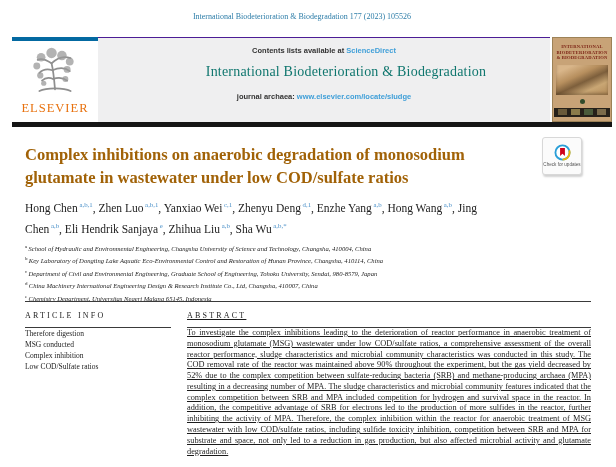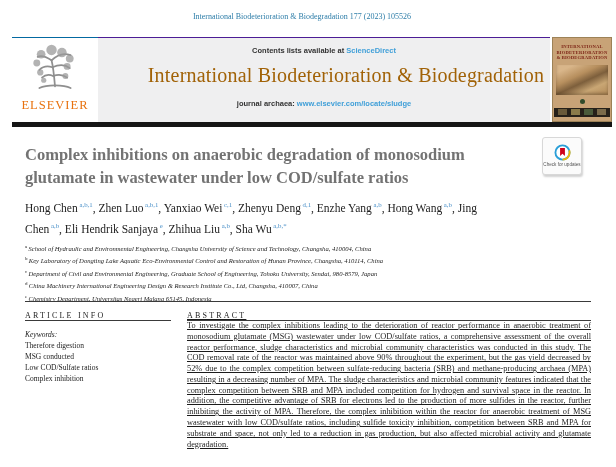--- a/index.html
+++ b/index.html
@@ -17,39 +17,39 @@
     width:616px;height:467px;position:relative;overflow:hidden;
     font-family:"Liberation Serif","DejaVu Serif",serif;color:var(--ink);
   }
   .citation{
     position:absolute;top:12px;left:0;width:604px;text-align:center;
     font-size:8px;color:var(--citation-teal);
   }
   
   .header-row{position:absolute;left:12px;top:37px;width:600px;height:85px;display:flex;}
   .logo-col{
-    width:86px;background:#ffffff;border-top:1px solid #0369a1;
+    width:86px;background:#ffffff;border-top:4px solid #0369a1;
     display:flex;flex-direction:column;align-items:center;justify-content:flex-start;
     padding-top:3px;
   }
   .tree-svg{width:52px;height:56px;}
   .elsevier-word{
     font-size:12.5px;letter-spacing:1px;color:var(--elsevier-orange);
     font-family:"Liberation Serif",serif;margin-top:1px;
   }
   .center-box{
     flex:1;background:#efeff0;border-top:1px solid #4c1d95;text-align:center;
     padding-top:8px;
   }
   .contents-line,.homepage-line{
     font-family:"Liberation Sans","DejaVu Sans",sans-serif;
     font-size:7.5px;font-weight:600;color:#333;
   }
   .link{color:var(--link-blue);text-decoration:none;cursor:pointer;font-weight:600;}
-  .journal-title{font-size:20px;color:#a16207;margin-top:9px;letter-spacing:0.2px;padding-left:44px;}
+  .journal-title{font-size:14px;color:#0f766e;margin-top:9px;letter-spacing:0.2px;padding-left:44px;}
   .homepage-line{margin-top:12px;}
   
   .cover-col{
     width:60px;margin-left:2px;background:var(--cover-tan);
     display:flex;flex-direction:column;align-items:center;overflow:hidden;
     border:1px solid #9d severity;
     border:1px solid #9d8257;
   }
   .cover-head{margin-top:6px;text-align:center;}
   .cover-line{
@@ -64,21 +64,21 @@
   .cover-dot{width:5px;height:5px;border-radius:50%;background:#2f4a2a;margin-top:4px;}
   .cover-strip{
     width:56px;height:9px;margin-top:4px;background:#262019;
     display:flex;align-items:center;justify-content:space-evenly;
   }
   .cover-strip span{display:block;width:9px;height:6px;}
   .black-bar{position:absolute;left:12px;top:122px;width:600px;height:5px;background:#151515;}
   
   .article-title{
     position:absolute;left:25px;top:144px;width:500px;
-    font-size:16.5px;line-height:22.5px;color:#737373;
+    font-size:16.5px;line-height:22.5px;color:#a16207;
   }
   .crossmark{
     position:absolute;left:542px;top:137px;width:40px;height:38px;
     background:#fbfbfb;border:1px solid #d8d8d8;border-radius:3px;
     box-shadow:1px 2px 2px rgba(0,0,0,.18);
     display:flex;flex-direction:column;align-items:center;justify-content:center;cursor:pointer;
   }
   .crossmark-text{
     font-family:"Liberation Sans",sans-serif;font-size:4.6px;color:#555;
     text-align:center;line-height:5.4px;margin-top:1px;
@@ -88,21 +88,21 @@
   .authors sup{font-size:6.8px;color:var(--sup-blue);}
   .affiliations{position:absolute;left:25px;top:242px;width:560px;}
   .affil{font-size:6.6px;font-style:italic;line-height:10.2px;color:#222;}
   .affil sup{font-size:5px;color:#222;font-style:normal;}
   .full-rule{position:absolute;left:25px;top:301px;width:566px;height:1px;background:#3a3a3a;}
   
   .col-left{position:absolute;left:25px;top:311px;width:146px;}
   .col-right{position:absolute;left:187px;top:311px;width:404px;text-decoration:underline;}
   .section-heading{
     font-size:8px;letter-spacing:2.2px;color:#1d1d1d;
-    border-bottom:1px solid #3a3a3a;
+    padding-bottom:7px;border-bottom:1px solid #3a3a3a;
   }
   .keywords-label{font-size:7.5px;font-style:italic;margin-top:8px;line-height:11px;}
   .kw{font-size:7.5px;line-height:11px;color:#222;}
   .abstract-text{
     font-size:8.3px;line-height:1.3;text-align:justify;color:#1e1e1e;
   }
 </style>
 </head>
 <body>
 
@@ -175,25 +175,24 @@
     <div class="affil"><sup>b </sup><span>Key Laboratory of Dongting Lake Aquatic Eco-Environmental Control and Restoration of Hunan Province, Changsha, 410114, China</span></div>
     <div class="affil"><sup>c </sup><span>Department of Civil and Environmental Engineering, Graduate School of Engineering, Tohoku University, Sendai, 980-8579, Japan</span></div>
     <div class="affil"><sup>d </sup><span>China Machinery International Engineering Design &amp; Research Institute Co., Ltd, Changsha, 410007, China</span></div>
     <div class="affil"><sup>e </sup><span>Chemistry Department, Universitas Negeri Malang 65145, Indonesia</span></div>
   </div>
 
 <div class="full-rule"></div>
 
 <div class="col-left">
   <div class="section-heading">ARTICLE INFO</div>
-  <div class="keywords-label">Keywords:</div>
   <div>
       <div class="kw">Therefore digestion</div>
       <div class="kw">MSG conducted</div>
+      <div class="kw">Complex inhibition</div>
       <div class="kw">Low COD/Sulfate ratios</div>
-      <div class="kw">Complex inhibition</div>
     </div>
 </div>
 
 <div class="col-right">
   <div class="section-heading">ABSTRACT</div>
   <div class="abstract-text">To investigate the complex inhibitions leading to the deterioration of reactor performance in anaerobic treatment of monosodium glutamate (MSG) wastewater under low COD/sulfate ratios, a comprehensive assessment of the overall reactor performance, sludge characteristics and microbial community characteristics was conducted in this study. The COD removal rate of the reactor was maintained above 90% throughout the experiment, but the gas yield decreased by 52% due to the complex competition between sulfate-reducing bacteria (SRB) and methane-producing archaea (MPA) resulting in a decreasing number of MPA. The sludge characteristics and microbial community features indicated that the complex competition between SRB and MPA included competition for hydrogen and survival space in the reactor. In addition, the competitive advantage of SRB for electrons led to the production of more sulfides in the reactor, further inhibiting the activity of MPA. Therefore, the complex inhibition within the reactor for anaerobic treatment of MSG wastewater with low COD/sulfate ratios, including sulfide toxicity inhibition, competition between SRB and MPA for substrate and space, not only led to a reduction in gas production, but also affected microbial activity and glutamate degradation.</div>
 </div>
 
 </body></html>

